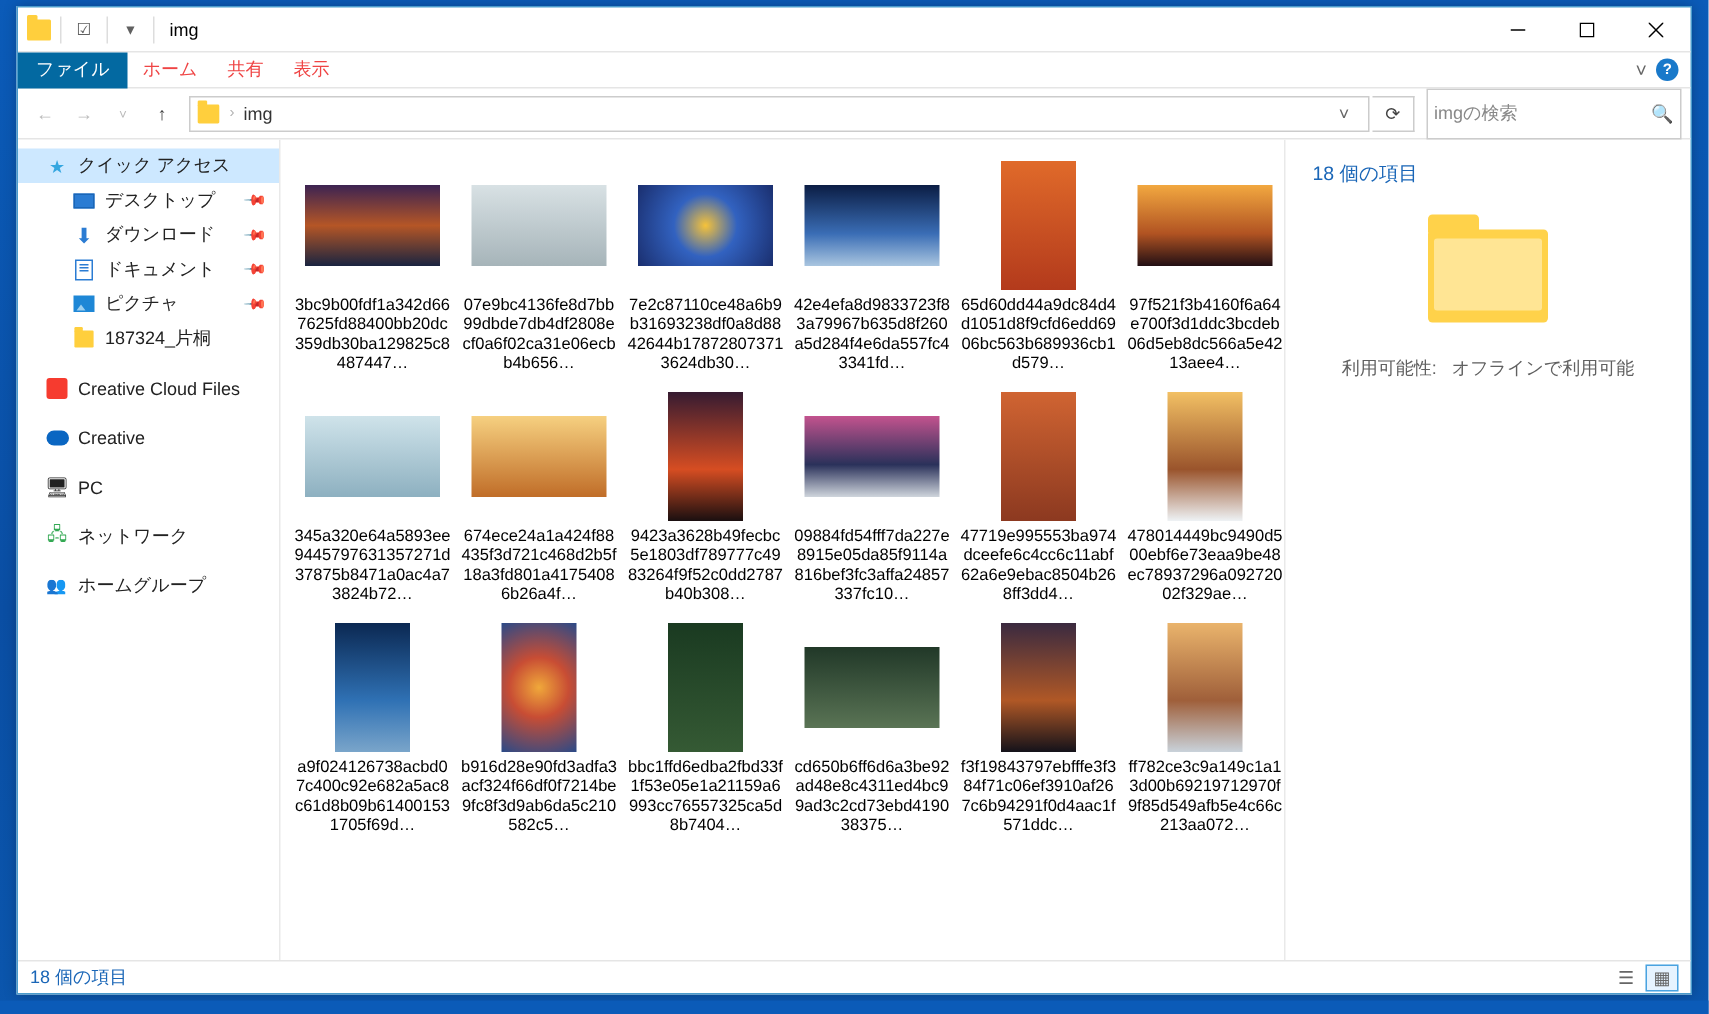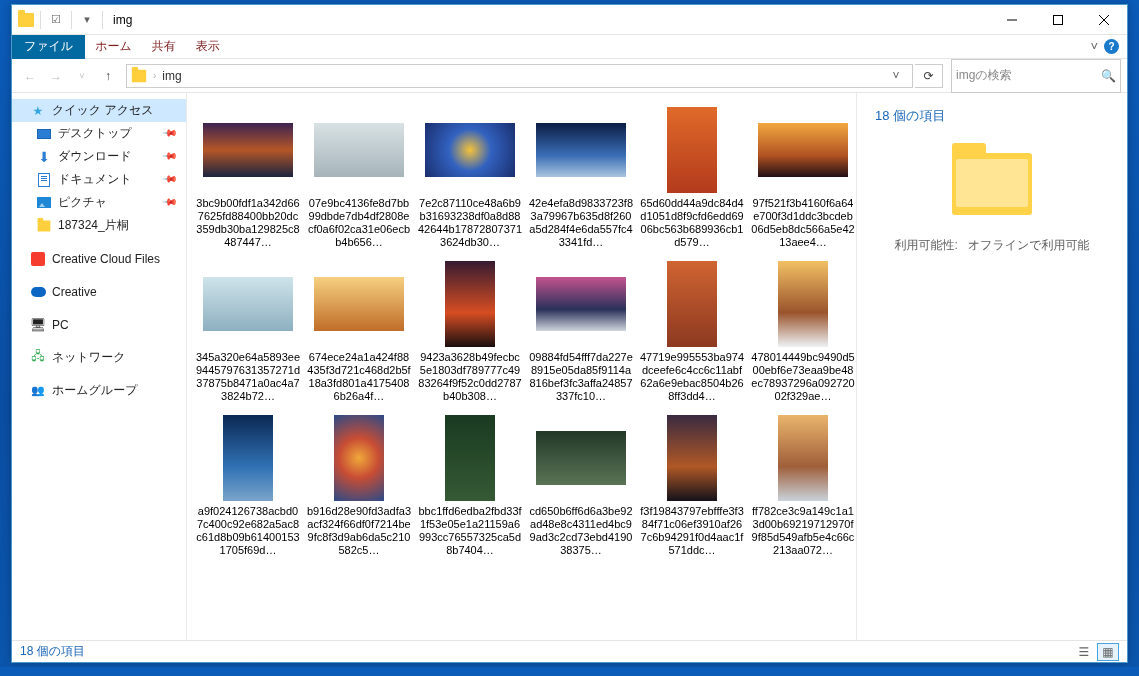--- a/index.html
+++ b/index.html
@@ -12,40 +12,40 @@
   .folder-ico::before{content:"";position:absolute;top:-3px;left:0;width:7px;height:4px;background:#ffcf3d;border-radius:1px 1px 0 0;}
   .sep { width:0; height:18px; border-left:1px solid #ddd; margin:0 4px;}
   .sq { width:18px;height:18px;display:flex;align-items:center;justify-content:center;color:#606060;font-size:11px; }
   .title { margin-left:6px; color:#000; }
   .chrome { margin-left:auto; display:flex; }
   .chrome .btn { width:46px; height:30px; display:flex; align-items:center; justify-content:center; color:#000; }
   .chrome .btn svg{width:10px;height:10px;stroke:#000;}
   
   .menurow { height:24px; display:flex; align-items:center; border-bottom:1px solid #e5e5e5; position:relative;}
   .filebtn { background:#0369a1;color:#fff; height:24px; padding:0 12px; display:flex;align-items:center;}
-  .tab { padding:0 10px; color:#7f1d1d; }
+  .tab { padding:0 10px; color:#ef4444; }
   .menurow .collapse{ position:absolute; right:8px; display:flex; gap:6px; align-items:center;}
   .help{width:15px;height:15px;border-radius:50%;background:#1979ca;color:#fff;display:flex;align-items:center;justify-content:center;font-size:10px;font-weight:bold;}
   
   .addrrow{ height:34px; display:flex; align-items:center; padding:0 6px; gap:2px; border-bottom:1px solid #e5e5e5;}
   .navbtn{width:24px;height:24px;display:flex;align-items:center;justify-content:center;color:#bbb;}
   .navbtn.enabled{color:#333;}
   .addrbox{flex:1;height:24px;border:1px solid #ccc;display:flex;align-items:center;padding:0 4px;gap:6px;margin-left:4px;}
   .addrbox .crumb{color:#333;}
   .addrbox .chev{color:#b4b4b4;font-size:10px;}
   .addrtail{width:24px;height:24px;display:flex;align-items:center;justify-content:center;color:#666;}
   .refresh{width:28px;height:24px;border:1px solid #ccc;border-left:none;display:flex;align-items:center;justify-content:center;color:#444;}
   .searchbox{width:170px;height:24px;border:1px solid #ccc;margin-left:6px;display:flex;align-items:center;padding:16px 4px;color:#888;}
   .searchbox .mag{margin-left:auto;color:#666;}
   
   .mainrow{flex:1; display:flex; overflow:hidden;}
   .nav{width:175px;border-right:1px solid #e9e9e9;padding:6px 0;overflow:auto;}
   .navitem{display:flex;align-items:center;height:23px;padding-left:18px;gap:6px;color:#222;position:relative;}
   .navitem.sel{background:#cde8ff;}
-  .navitem.sub{padding-left:24px;}
+  .navitem.sub{padding-left:36px;}
   .pin{position:absolute;right:10px;color:#808080;font-size:10px;transform:rotate(45deg);}
   .ico{width:16px;height:16px;display:flex;align-items:center;justify-content:center;}
   .star{color:#34a6e0;}
   .monitor{width:14px;height:10px;background:#2b7cd3;border:1px solid #1a66b7;}
   .dl{color:#2b7cd3;font-size:14px;}
   .doc{width:12px;height:14px;background:#fff;border:1px solid #2b7cd3;position:relative;}
   .doc::after{content:"";position:absolute;top:2px;left:2px;right:2px;height:1px;background:#2b7cd3;box-shadow:0 2px 0 #2b7cd3,0 4px 0 #2b7cd3;}
   .pic{width:14px;height:11px;background:#1e87d6;position:relative;}
   .pic::after{content:"";position:absolute;bottom:1px;left:2px;width:0;height:0;border-left:3px solid transparent;border-right:3px solid transparent;border-bottom:4px solid #9dd0f0;}
   .cloud{width:15px;height:10px;background:#0a66c2;border-radius:6px;}

